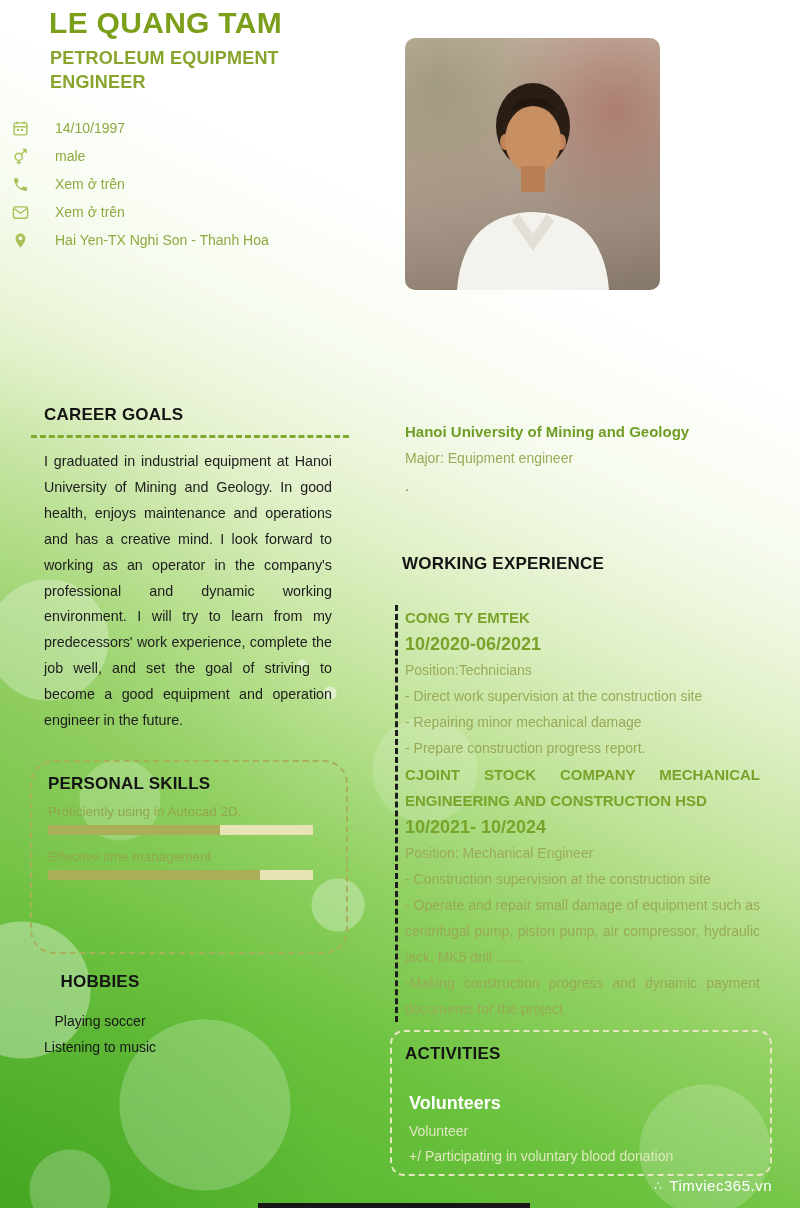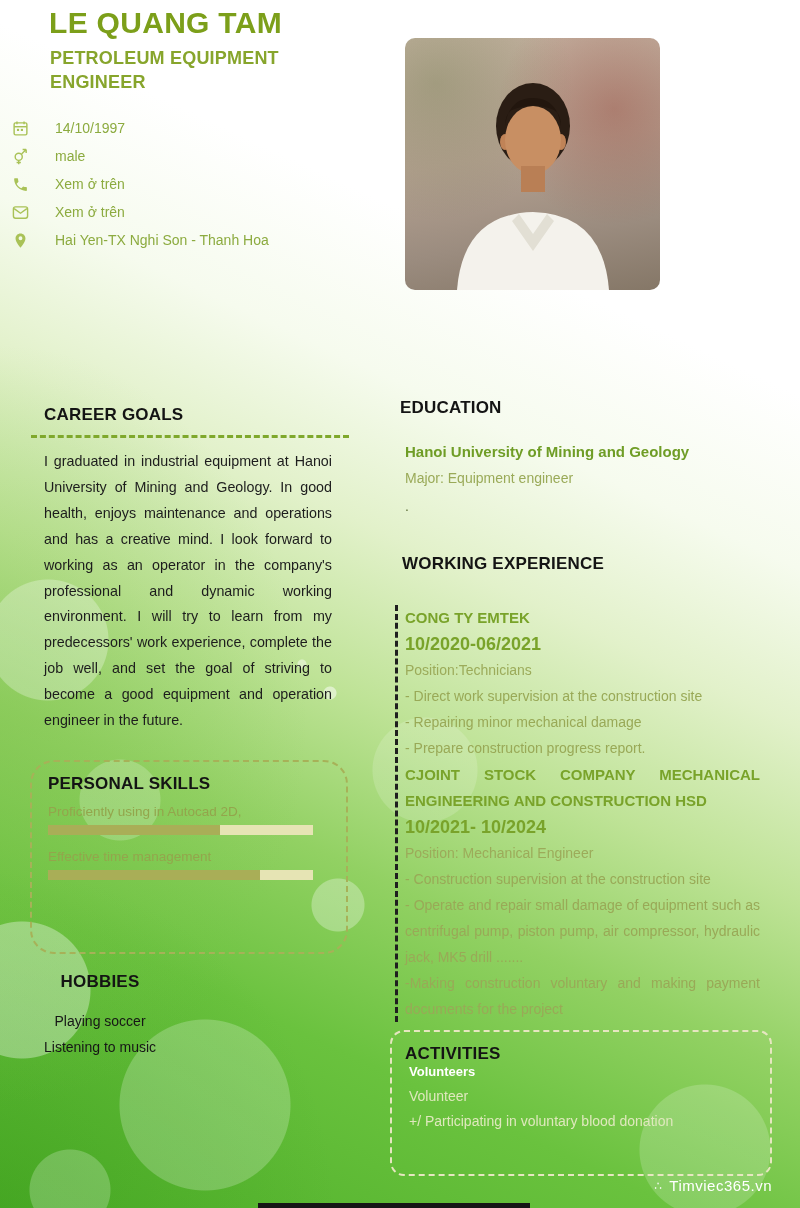--- a/index.html
+++ b/index.html
@@ -61,21 +61,21 @@
   
   .experience { position:absolute; left:402px; top:554px; width:358px; }
   .exp-body { margin-top:31px; margin-left:-7px; border-left:3px dashed #1f1f1f; padding-left:7px; }
   .job-company  { font-size:15px; font-weight:700; color:#79a32a; line-height:26px; text-align:justify; }
   .job-period   { font-size:18px; font-weight:700; color:#79a32a; line-height:26px; }
   .job-position { font-size:14px; color:#9cab5a; line-height:26px; }
   .job-bullets div { font-size:14px; color:#99a957; line-height:26px; text-align:justify; }
   .job + .job { margin-top:1px; }
   
   .activities-box { position:absolute; left:390px; top:1030px; width:382px; height:146px; border:2px dashed #e6e6c0; border-radius:14px; padding:12px 0 0 13px; }
-  .act-group { margin-top:0; padding-left:4px; font-size:13px; font-weight:700; color:#ffffff; }
+  .act-group { margin-top:29px; padding-left:4px; font-size:18px; font-weight:700; color:#ffffff; }
   .act-item  { margin-top:9px;  padding-left:4px; font-size:14px; color:#dfe8bd; }
   
   .watermark { position:absolute; right:28px; bottom:14px; display:flex; align-items:center; gap:7px; color:#ffffff; font-size:15px; letter-spacing:.5px; }
   .wm-icon { font-size:12px; }
   .bottom-bar { position:absolute; left:258px; bottom:0; width:272px; height:5px; background:#161616; }
 </style>
 </head>
 <body>
 
 <div class="page">
@@ -169,21 +169,20 @@
 
   <section class="hobbies">
     <div class="section-h">HOBBIES</div>
     <ul>
       <li>Playing soccer</li>
       <li>Listening to music</li>
     </ul>
   </section>
 
   <section class="education">
-    <div class="section-h">EDUCATION</div>
     <div class="edu-school">Hanoi University of Mining and Geology</div>
     <div class="edu-major">Major: Equipment engineer</div>
     <div class="edu-note">.</div>
   </section>
 
   <section class="experience">
     <div class="section-h">WORKING EXPERIENCE</div>
     <div class="exp-body">
       <div class="job">
         <div class="job-company">CONG TY EMTEK</div>
@@ -195,21 +194,21 @@
           <div>- Prepare construction progress report.</div>
         </div>
       </div>
       <div class="job">
         <div class="job-company">CJOINT STOCK COMPANY MECHANICAL ENGINEERING AND CONSTRUCTION HSD</div>
         <div class="job-period">10/2021- 10/2024</div>
         <div class="job-position">Position: Mechanical Engineer</div>
         <div class="job-bullets">
           <div>- Construction supervision at the construction site</div>
           <div>- Operate and repair small damage of equipment such as centrifugal pump, piston pump, air compressor, hydraulic jack, MK5 drill .......</div>
-          <div>-Making construction voluntary and making payment documents for the project</div>
+          <div>-Making construction progress and dynamic payment documents for the project</div>
         </div>
       </div>
     </div>
   </section>
 
   <section class="activities-box">
     <div class="section-h">ACTIVITIES</div>
     <div class="act-group">Volunteers</div>
     <div class="act-item">Volunteer</div>
     <div class="act-item">+/ Participating in voluntary blood donation</div>

